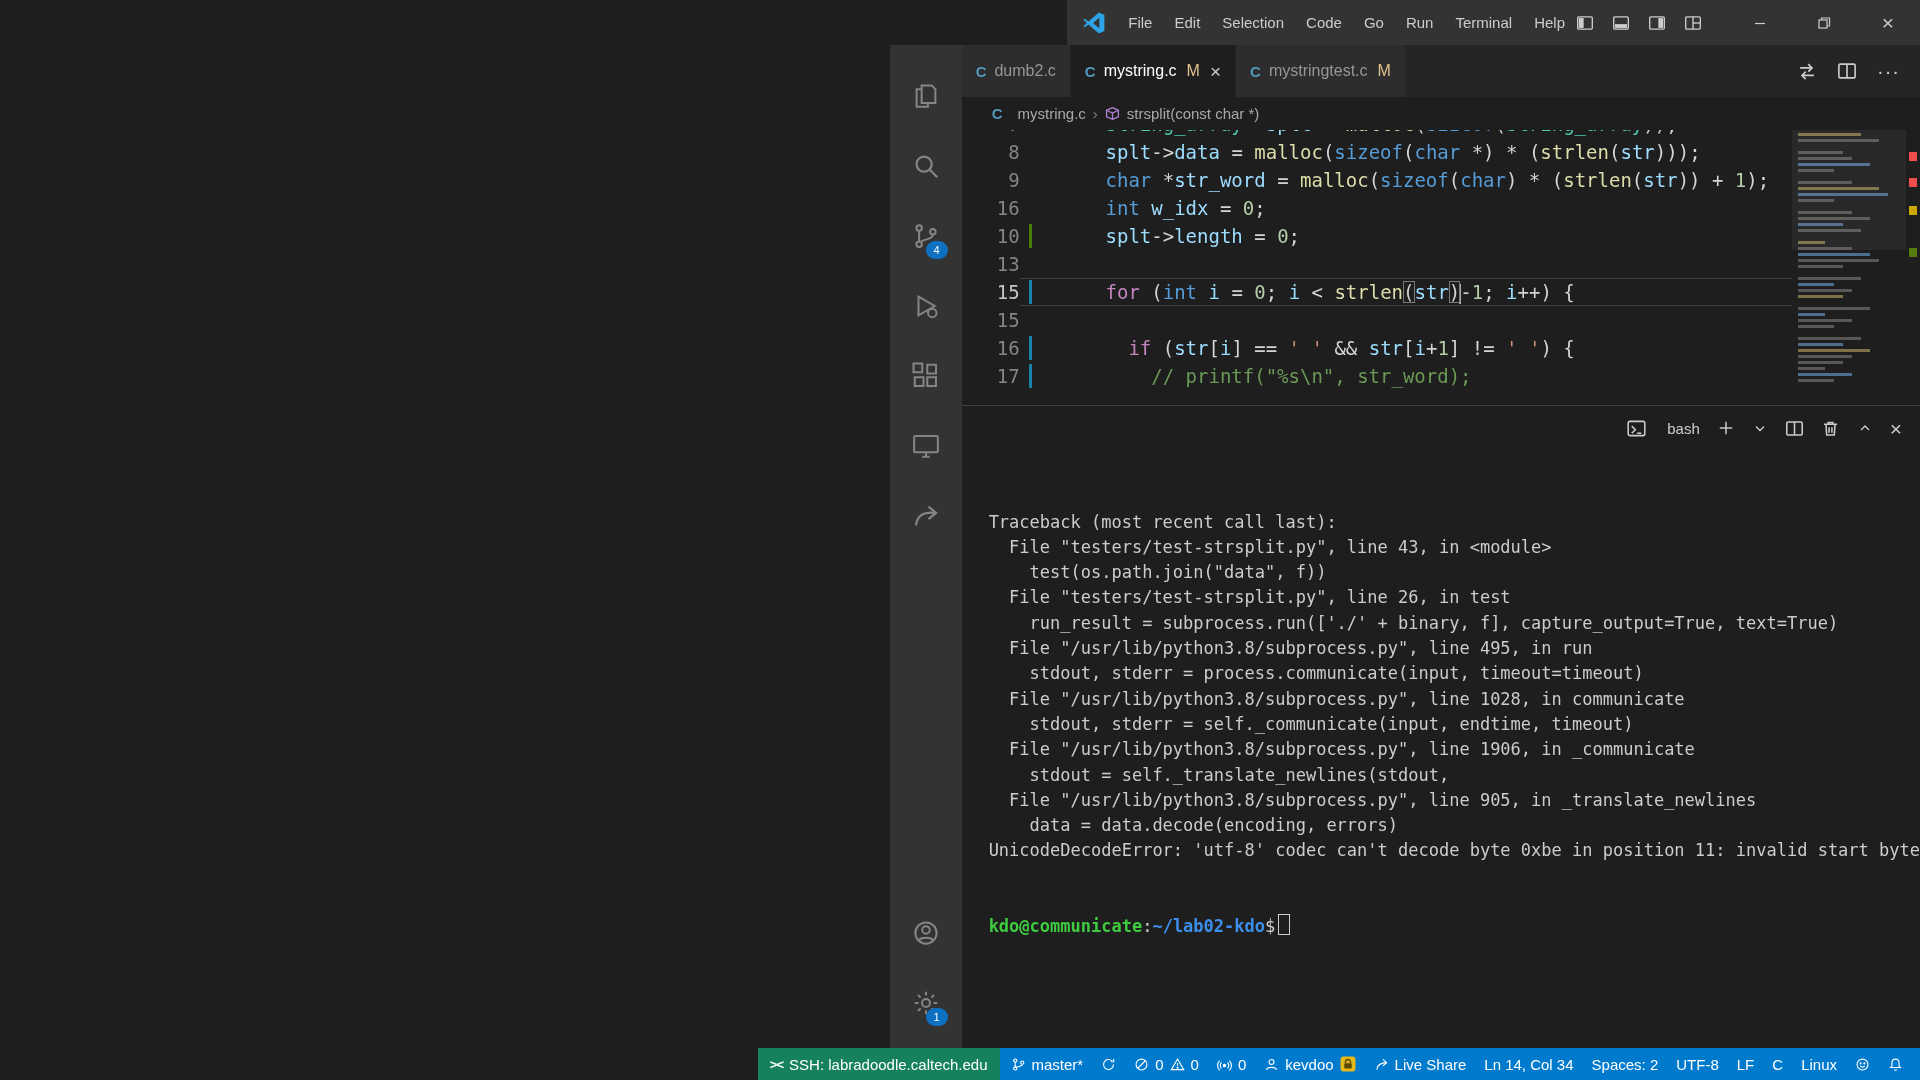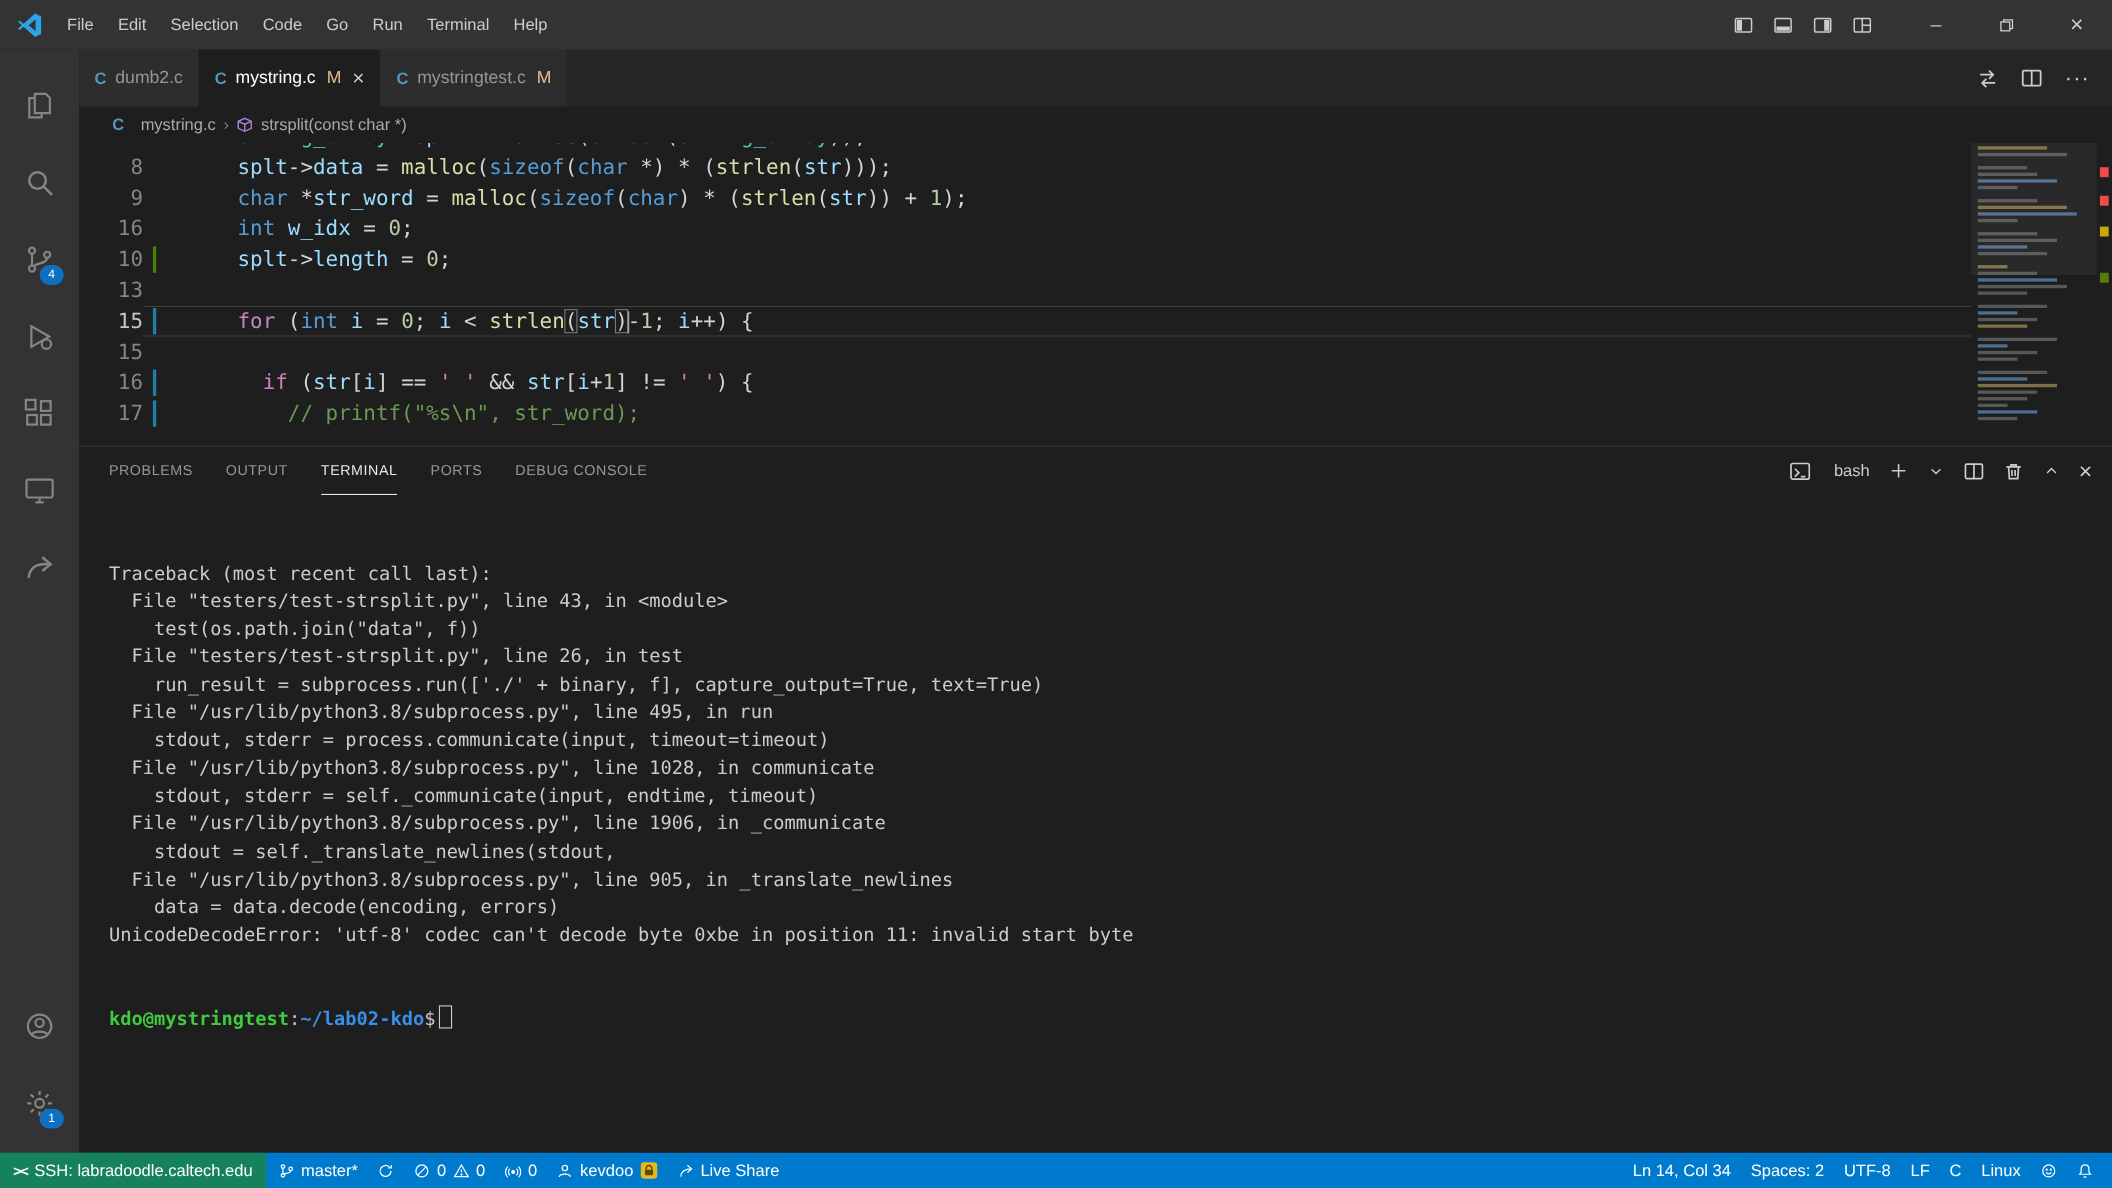--- a/index.html
+++ b/index.html
@@ -1,17 +1,17 @@
 <!DOCTYPE html>
 <html><head>
 <meta charset="utf-8">
 <style>
   html,body{margin:0;padding:0;background:#1e1e1e;width:1920px;height:1080px;overflow:hidden;
     font-family:"Liberation Sans","DejaVu Sans",sans-serif;}
-  .window{width:1920px;height:1080px;position:relative;display:flex;flex-direction:column;}
+  .window{width:1920px;height:1080px;position:relative;display:flex;flex-direction:column;align-items:flex-end;}
   svg{display:block;}
 
   
   .titlebar{height:45px;background:#333333;display:flex;align-items:center;color:#cccccc;
     font-size:15px;position:relative;flex:none;}
   .logo{width:26px;height:26px;margin:0 10px 0 14px;}
   .menus{display:flex;}
   .menus span{padding:0 11px;line-height:45px;cursor:default;}
   .tb-title{position:absolute;left:50%;transform:translateX(-50%);white-space:nowrap;color:#cccccc;}
   .tb-right{margin-left:auto;display:flex;align-items:center;height:100%;}
@@ -389,27 +389,20 @@
         <div class="overview-ruler">
             <div class="ruler-mark" style="top: 22px; background: rgb(241, 76, 76);"></div>
             <div class="ruler-mark" style="top: 48px; background: rgb(241, 76, 76);"></div>
             <div class="ruler-mark" style="top: 76px; background: rgb(204, 167, 0);"></div>
             <div class="ruler-mark" style="top: 118px; background: rgb(88, 124, 12);"></div>
           </div>
       </div>
 
       <div class="panel">
         <div class="panel-header">
-          <div class="p-tabs">
-            <div class="p-tab">PROBLEMS</div>
-            <div class="p-tab">OUTPUT</div>
-            <div class="p-tab active">TERMINAL</div>
-            <div class="p-tab">PORTS</div>
-            <div class="p-tab">DEBUG CONSOLE</div>
-          </div>
           <div class="p-actions">
             <span>
               <svg viewBox="0 0 16 16" width="19" height="19" fill="none" stroke="#ccc" stroke-width="1.3">
                   <rect x="1" y="2" width="14" height="12" rx="1.5"></rect>
                   <path d="M4 6l3 3-3 3"></path>
                   <line x1="8.5" y1="12" x2="12" y2="12"></line>
                 </svg>
               </span>
             <span class="shell-label">bash</span>
             <span>
@@ -437,21 +430,21 @@
             <span>
               <svg viewBox="0 0 16 16" width="16" height="16" fill="none" stroke="#ccc" stroke-width="1.3">
                   <path d="M4 10l4-4 4 4"></path>
                 </svg>
               </span>
             <span class="p-close">×</span>
           </div>
         </div>
         <div class="terminal">
           <div><div class="term-line">Traceback (most recent call last):</div><div class="term-line">  File "testers/test-strsplit.py", line 43, in &lt;module&gt;</div><div class="term-line">    test(os.path.join("data", f))</div><div class="term-line">  File "testers/test-strsplit.py", line 26, in test</div><div class="term-line">    run_result = subprocess.run(['./' + binary, f], capture_output=True, text=True)</div><div class="term-line">  File "/usr/lib/python3.8/subprocess.py", line 495, in run</div><div class="term-line">    stdout, stderr = process.communicate(input, timeout=timeout)</div><div class="term-line">  File "/usr/lib/python3.8/subprocess.py", line 1028, in communicate</div><div class="term-line">    stdout, stderr = self._communicate(input, endtime, timeout)</div><div class="term-line">  File "/usr/lib/python3.8/subprocess.py", line 1906, in _communicate</div><div class="term-line">    stdout = self._translate_newlines(stdout,</div><div class="term-line">  File "/usr/lib/python3.8/subprocess.py", line 905, in _translate_newlines</div><div class="term-line">    data = data.decode(encoding, errors)</div><div class="term-line">UnicodeDecodeError: 'utf-8' codec can't decode byte 0xbe in position 11: invalid start byte</div></div>
-          <div class="term-line"><span class="prompt-user">kdo@mystringtest</span><span>:</span><span class="prompt-path">~/lab02-kdo</span><span>$</span><span class="t-cursor"></span></div>
+          <div class="term-line"><span class="prompt-user">kdo@communicate</span><span>:</span><span class="prompt-path">~/lab02-kdo</span><span>$</span><span class="t-cursor"></span></div>
         </div>
       </div>
     </div>
   </div>
 
   <div class="statusbar">
     <div class="sb-item sb-remote">
       <span class="remote-glyph">&gt;&lt;</span>
       <span>SSH: labradoodle.caltech.edu</span>
     </div>

